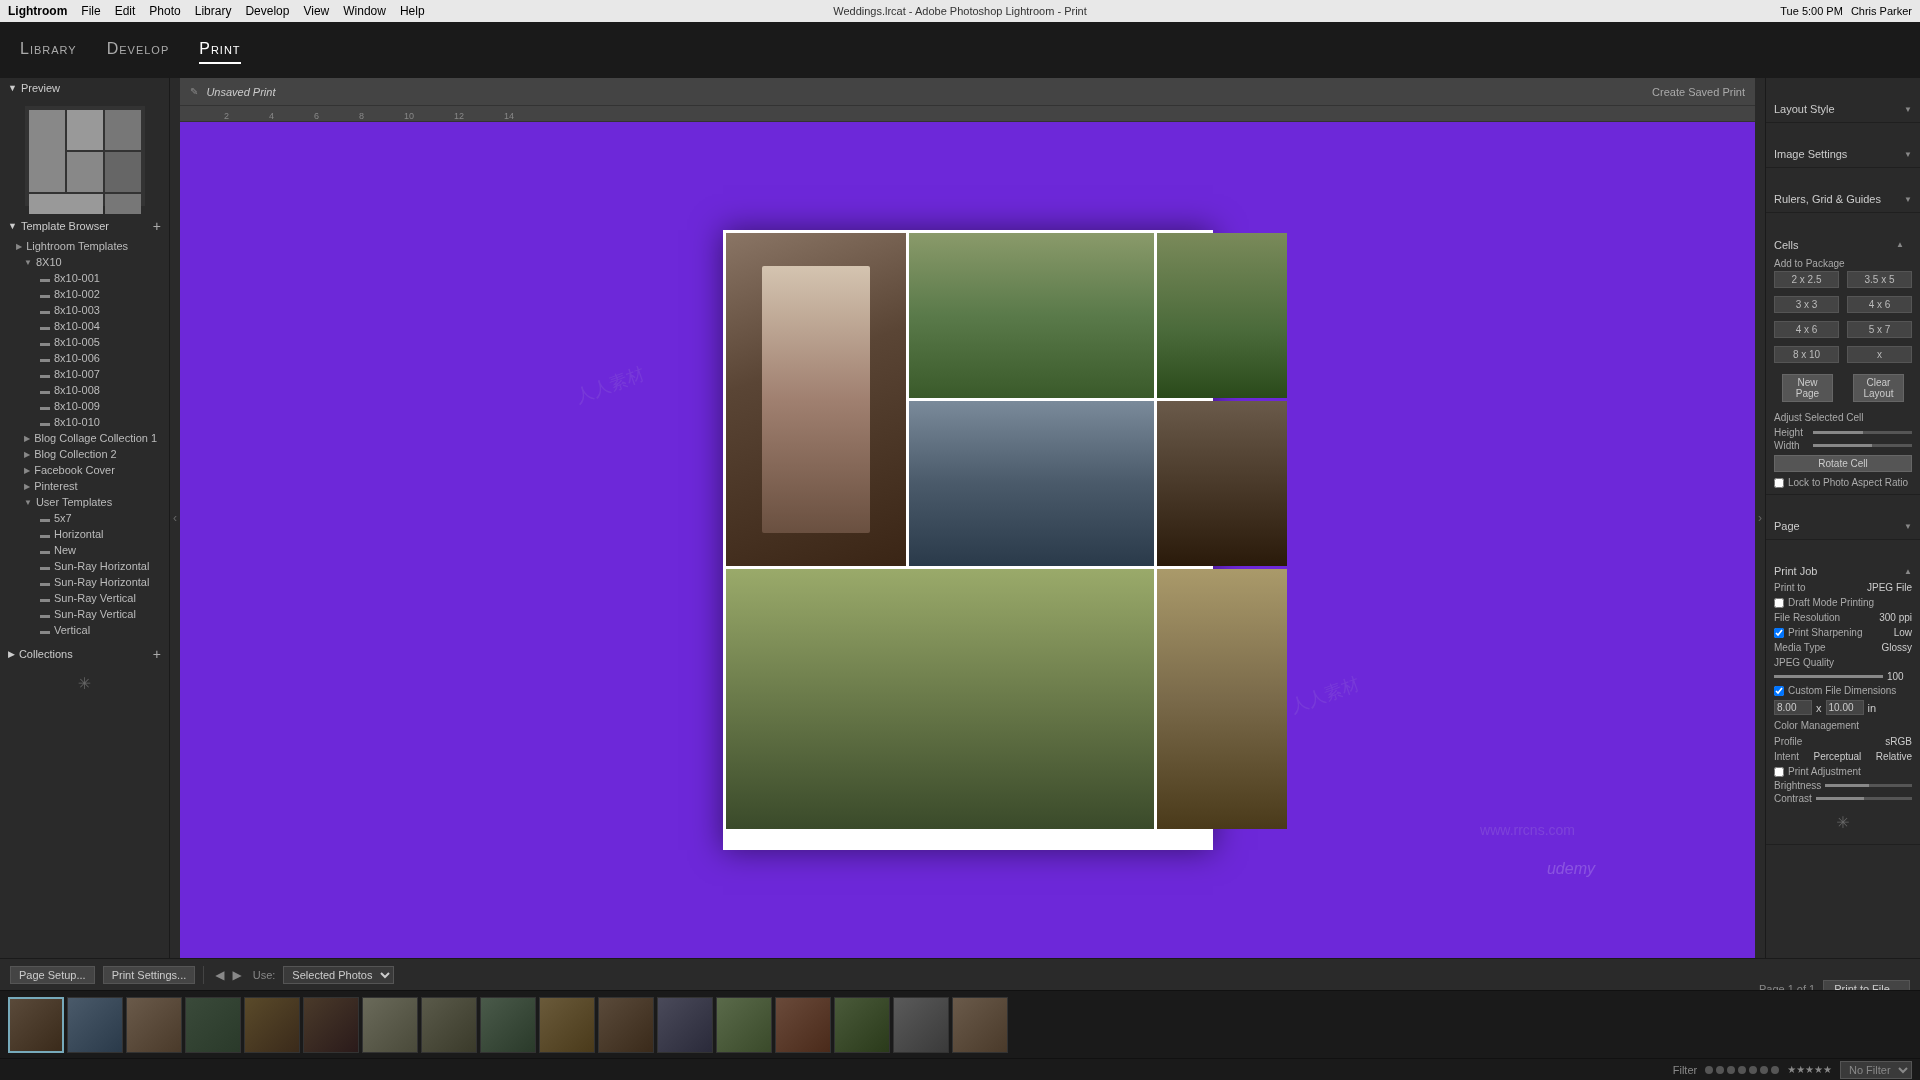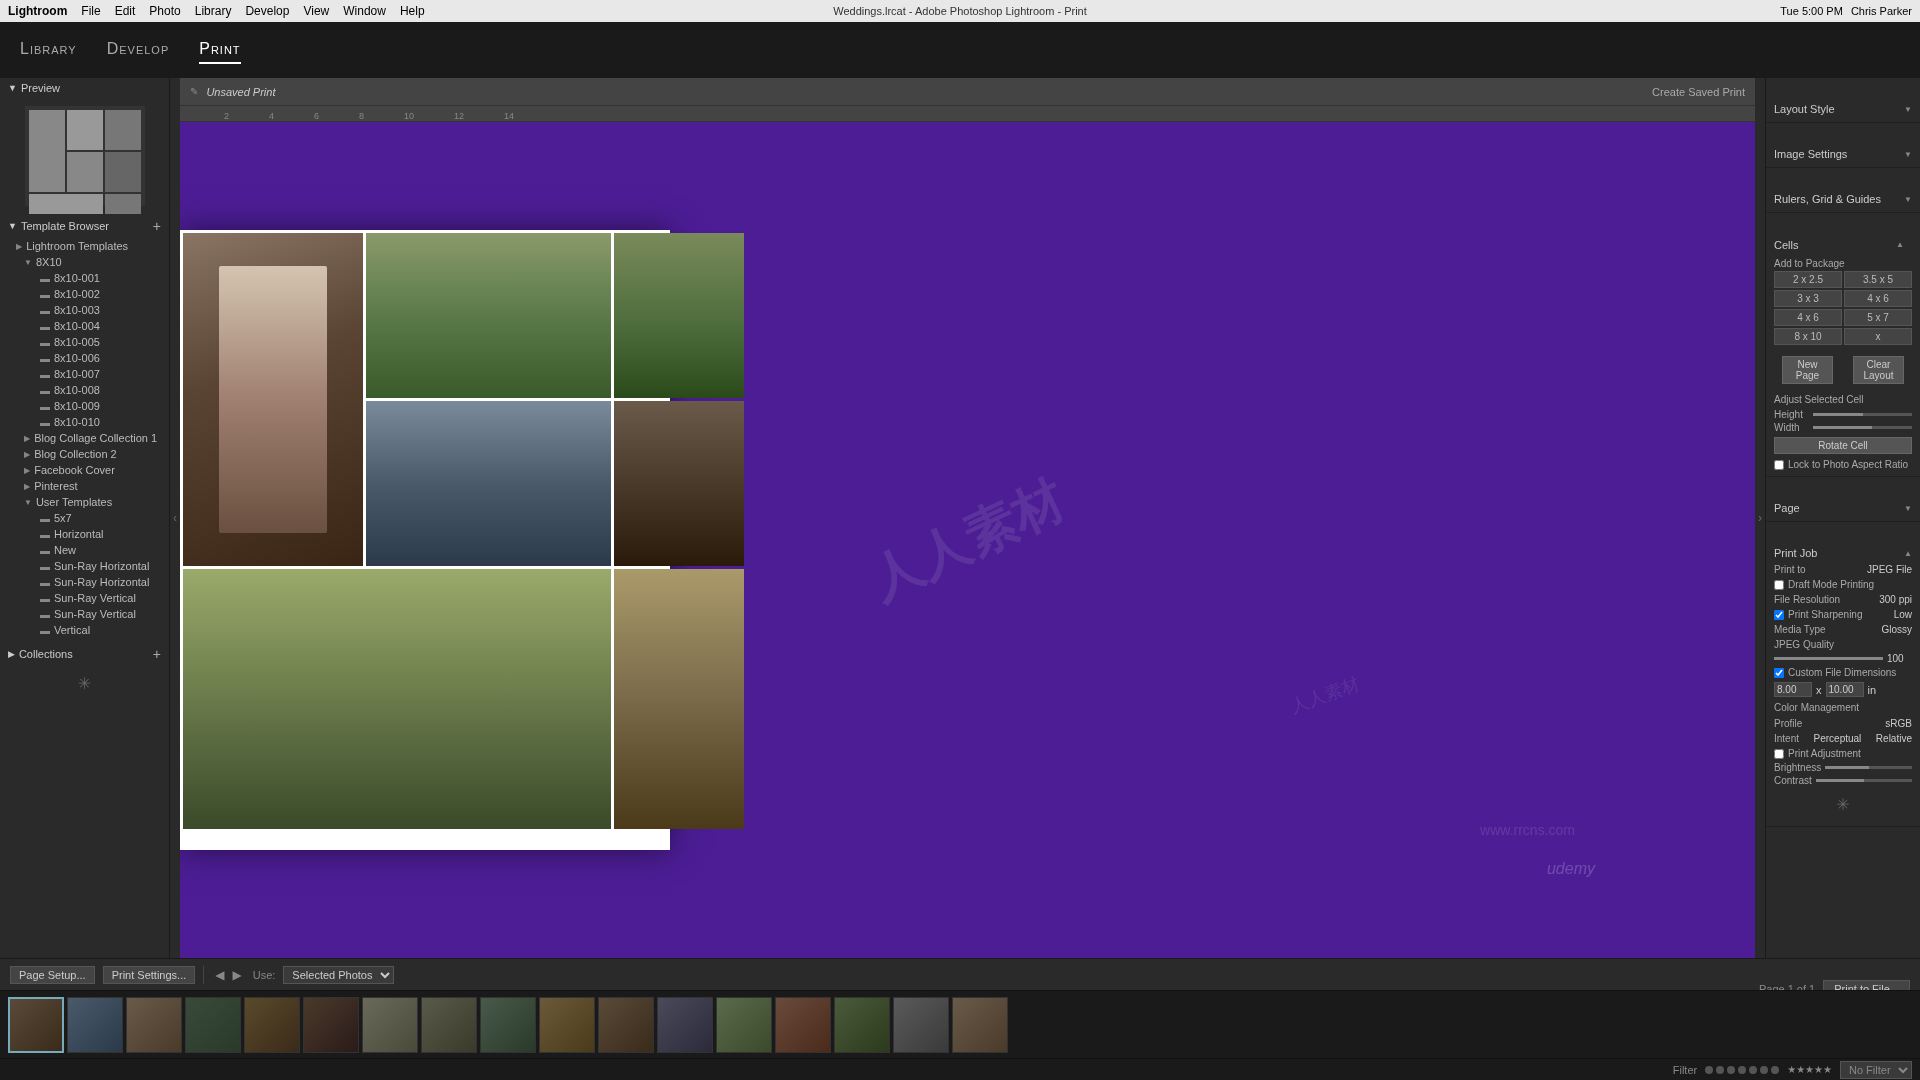--- a/index.html
+++ b/index.html
@@ -213,21 +213,22 @@
       font-size: 9px;
       color: #888;
       overflow: hidden;
     }
 
     #canvas-body {
       width: 100%;
       height: calc(100% - 44px);
       display: flex;
       align-items: center;
-      background: #4c1d95;
+      justify-content: center;
+      background: #6d28d9;
       position: relative;
       overflow: hidden;
     }
 
     
     #photo-grid-container {
       width: 490px;
       height: 620px;
       background: #fff;
       display: grid;
@@ -325,21 +326,21 @@
     }
     .rp-value-right { color: #ccc; font-size: 10px; min-width: 25px; text-align: left; }
 
     
     .add-to-package {
       padding: 4px 8px;
     }
     .package-grid {
       display: grid;
       grid-template-columns: 1fr 1fr;
-      gap: 2px;
+      gap: 8px;
       margin-top: 2px;
     }
     .package-btn {
       background: #444;
       border: 1px solid #555;
       color: #bbb;
       font-size: 10px;
       padding: 2px 4px;
       cursor: pointer;
       text-align: center;

